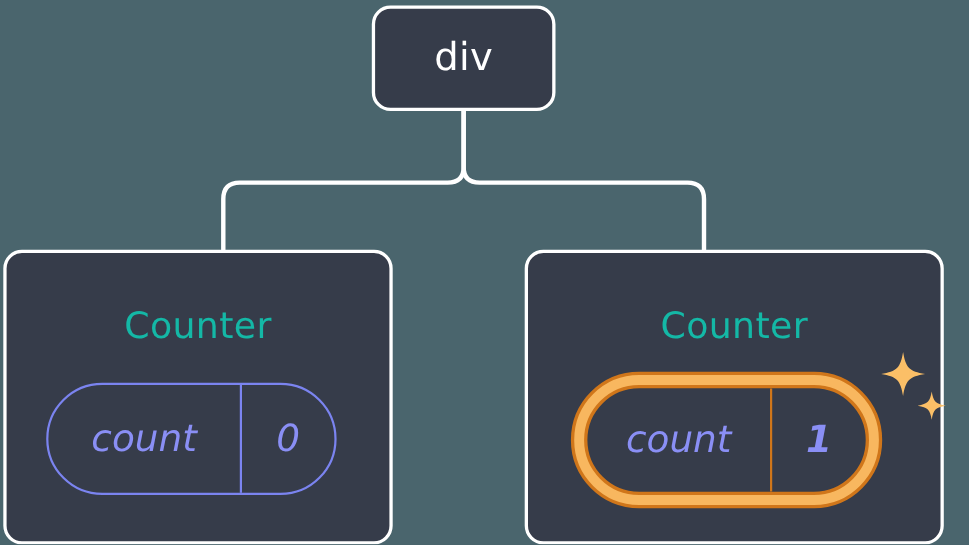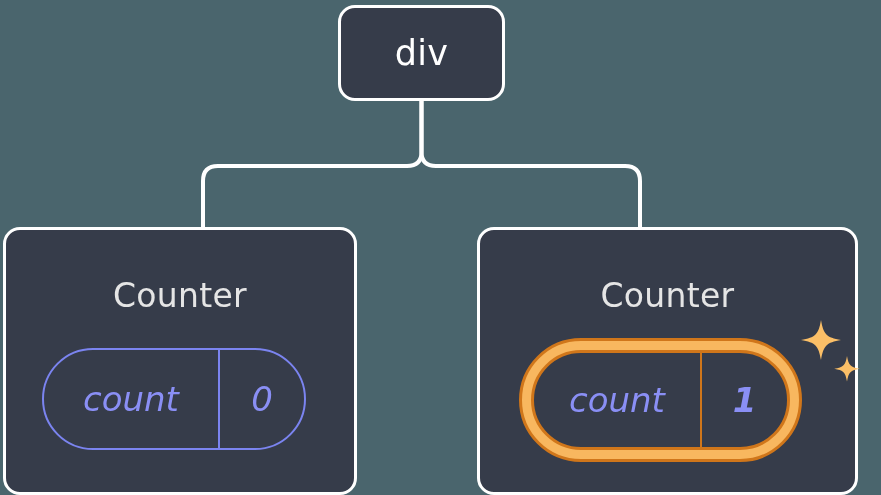--- a/index.html
+++ b/index.html
@@ -55,21 +55,21 @@
 
   .node-child {
     width: 354px;
     height: 268px;
     top: 227px;
   }
   .node-child.left  { left: 3px; }
   .node-child.right { left: 477px; width: 381px; }
 
   .node-title {
-    color: #e5e5e5;
+    color: #14b8a6;
     font-size: 33px;
     line-height: 1;
     margin-top: 49px;
     letter-spacing: 0.3px;
     text-align: right;
   }
 
   
   .pill-wrap {
     position: absolute;

